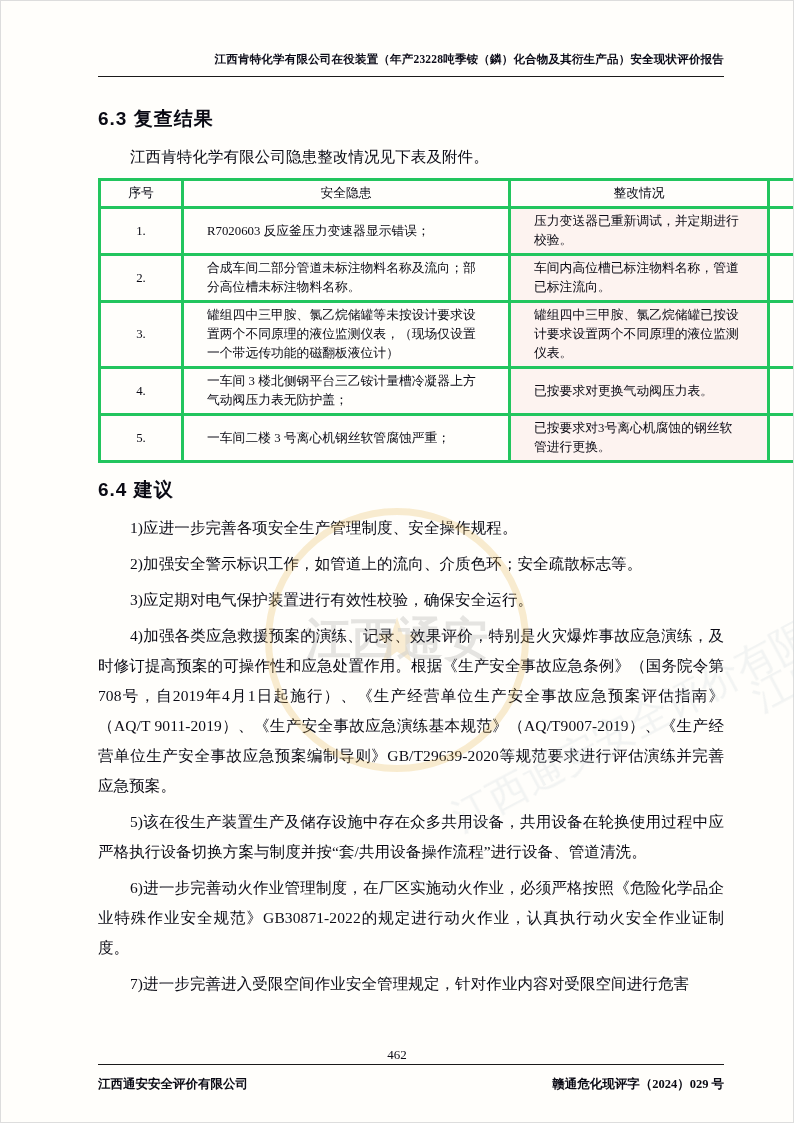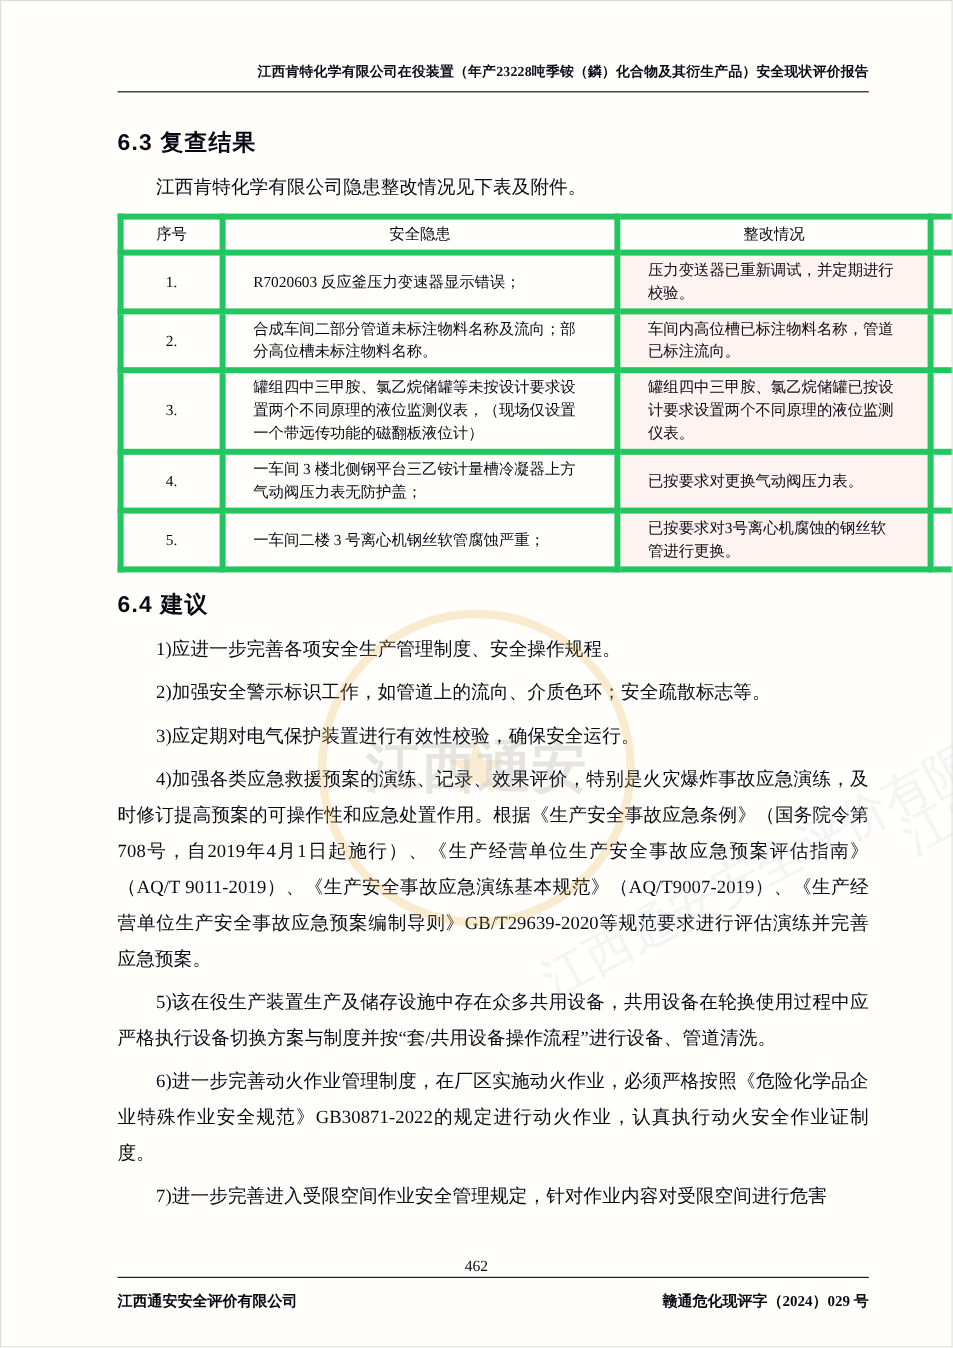--- a/index.html
+++ b/index.html
@@ -80,21 +80,21 @@
   }
 
   table.main {
     border-collapse: collapse;
     width: 100%;
     table-layout: fixed;
     font-size: 12.8px;
     line-height: 19px;
   }
   table.main td, table.main th {
-    border: 5px solid #22c55e;
+    border: 3px solid #22c55e;
     padding: 3px 23px;
     vertical-align: middle;
   }
   table.main th {
     text-align: center;
     font-weight: normal;
   }
   .c-no { width: 34px; text-align: center; }
   .c-haz { width: 278px; margin-top: 20px; }
   .c-fix { width: 210px; }

